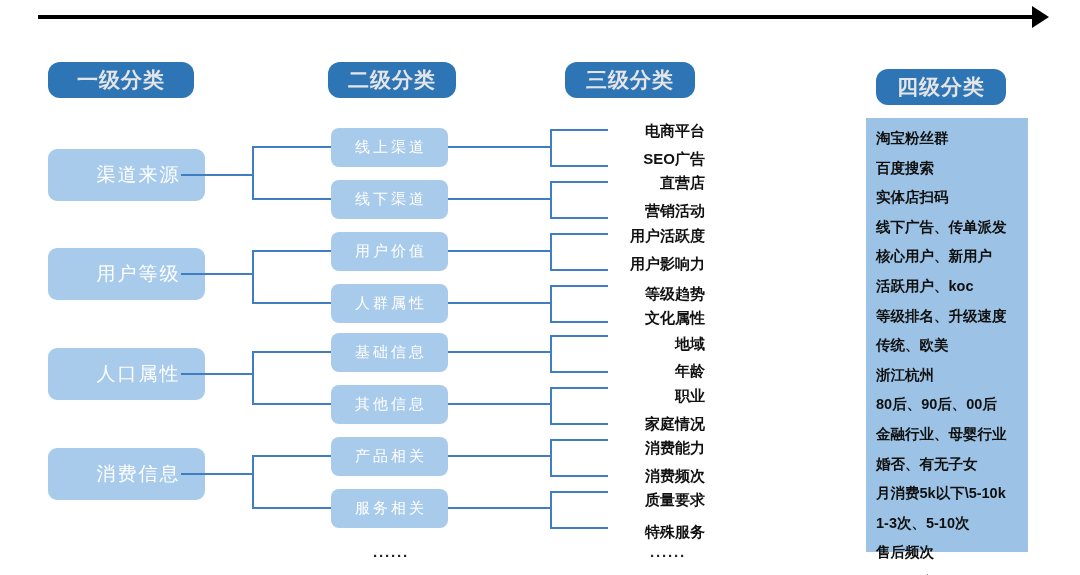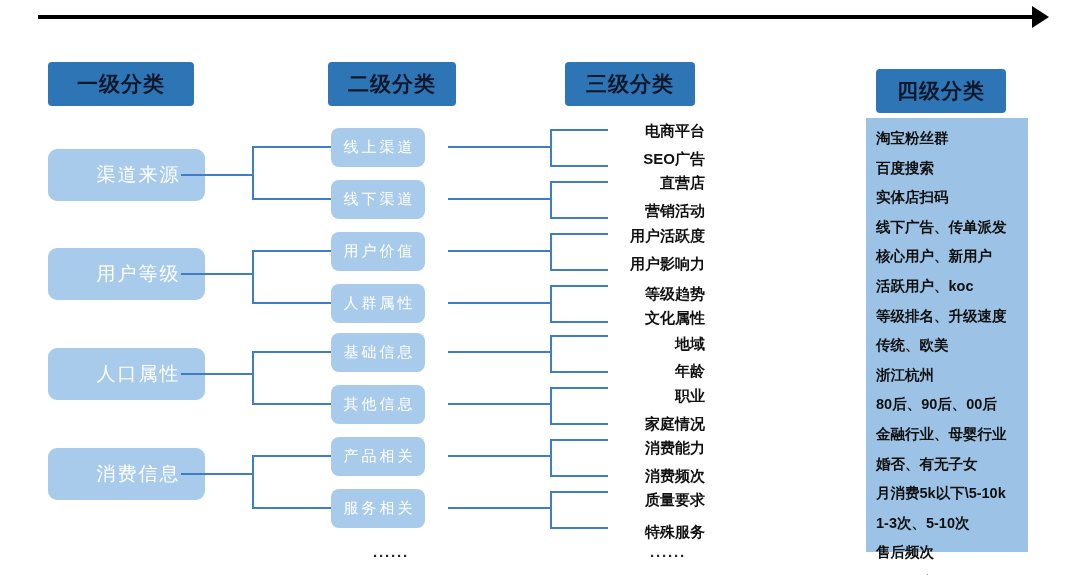--- a/index.html
+++ b/index.html
@@ -20,24 +20,24 @@
   .arrow-head{
     position:absolute;left:1032px;top:6px;width:0;height:0;
     border-top:11px solid transparent;
     border-bottom:11px solid transparent;
     border-left:17px solid #000000;
   }
 
   
   .hdr{
     position:absolute;
-    height:44px;
+    height:36px;
     background:#2e75b6;
-    border-radius:4px;
-    color:#0f172a;
+    border-radius:12px;
+    color:#e5e5e5;
     font-size:21px;
     font-weight:bold;
     letter-spacing:1px;
     display:flex;align-items:center;justify-content:center;
     white-space:nowrap;
   }
   .hdr.h1{left:48px;top:62px;width:146px;}
   .hdr.h2{left:328px;top:62px;width:128px;}
   .hdr.h3{left:565px;top:62px;width:130px;}
   .hdr.h4{left:876px;top:69px;width:130px;}
@@ -50,21 +50,21 @@
     color:#ffffff;
     font-size:19px;
     letter-spacing:2px;
     display:flex;align-items:center;justify-content:center;
     white-space:nowrap;
     padding-left:24px;
   }
 
   
   .l2{
-    position:absolute;left:331px;width:94px;height:39px;
+    position:absolute;left:331px;width:117px;height:39px;
     background:#a8cbec;
     border-radius:8px;
     color:#ffffff;
     font-size:15px;
     letter-spacing:3px;
     display:flex;align-items:center;justify-content:center;
     white-space:nowrap;
     text-indent:3px;
   }
 

